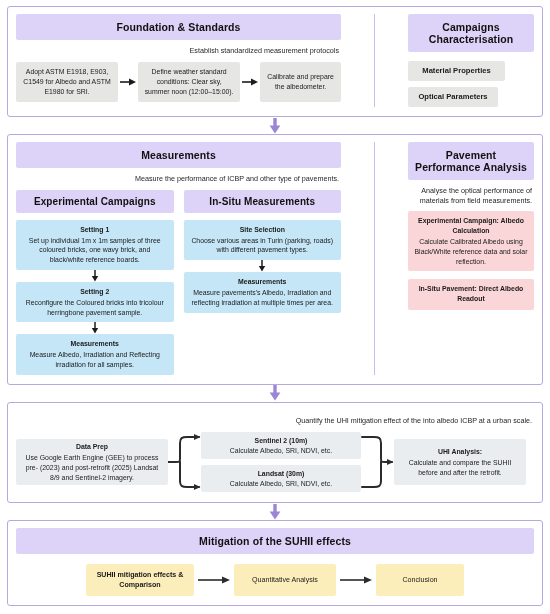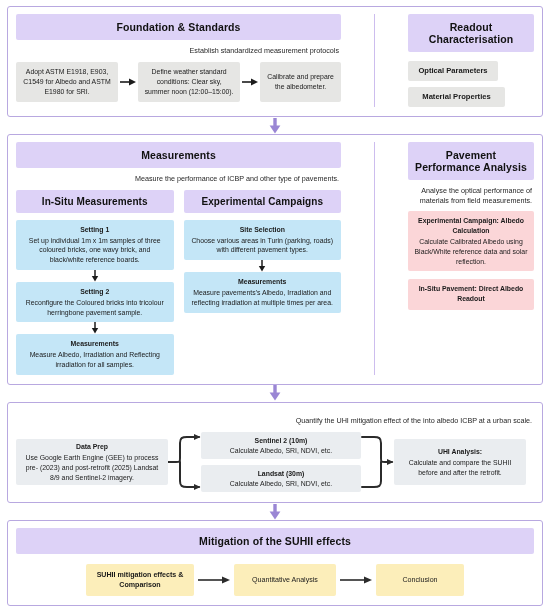--- a/index.html
+++ b/index.html
@@ -231,24 +231,24 @@
                 <path d="M17 5 L10 1.6 L10 8.4 Z" fill="#1c1c1c"></path>
               </svg>
           </div>
           <div class="box gray" id="s1-b3">Calibrate and prepare the albedometer.</div>
         </div>
       </div>
 
       <div class="col-divider"></div>
 
       <div class="col-right">
-        <div class="banner">Readout Characterisation</div>
+        <div class="banner">Campaigns Characterisation</div>
         <div class="mat-grid">
+          <div class="box gray" id="m-props">Material Properties</div>
           <div class="box gray" id="m-optic">Optical Parameters</div>
-          <div class="box gray" id="m-props">Material Properties</div>
         </div>
       </div>
 
     </div>
   </div>
 
   <div class="sec-arrow">
     <svg width="14" height="16" viewBox="0 0 14 16">
         <path d="M7 0 V8" stroke="#9a86d4" stroke-width="3.4" fill="none"></path>
         <path d="M7 15.5 L1.6 7.5 L12.4 7.5 Z" fill="#9a86d4"></path>
@@ -256,22 +256,22 @@
   </div>
 
   <div class="section" id="sec-measure">
     <div class="cols">
 
       <div class="col-left">
         <div class="banner">Measurements</div>
         <div class="caption">Measure the performance of ICBP and other type of pavements.</div>
 
         <div class="sub-banner-row">
+          <div class="banner sub">Experimental Campaigns</div>
           <div class="banner sub">In-Situ Measurements</div>
-          <div class="banner sub">Experimental Campaigns</div>
         </div>
 
         <div class="two-col chain">
 
           <div>
             <div class="box blue">
               <span class="bt">Setting 1</span>
               <span>Set up individual 1m x 1m samples of three coloured bricks, one wavy brick, and black/white reference boards.</span>
             </div>
             <div class="arr-v">

